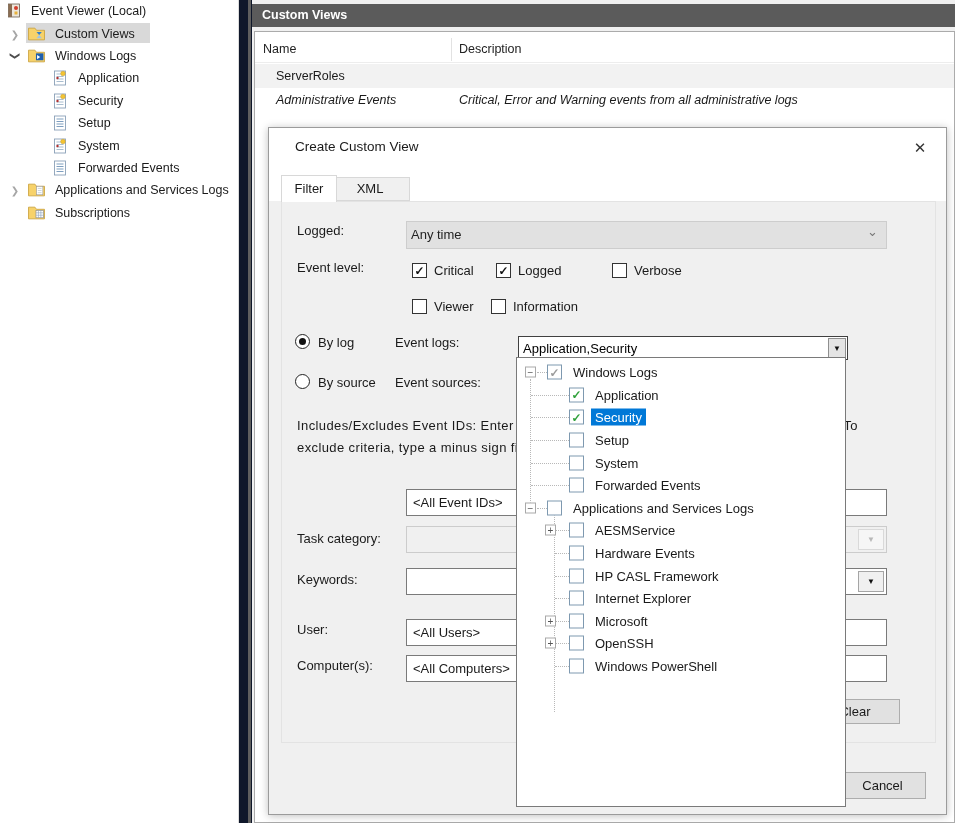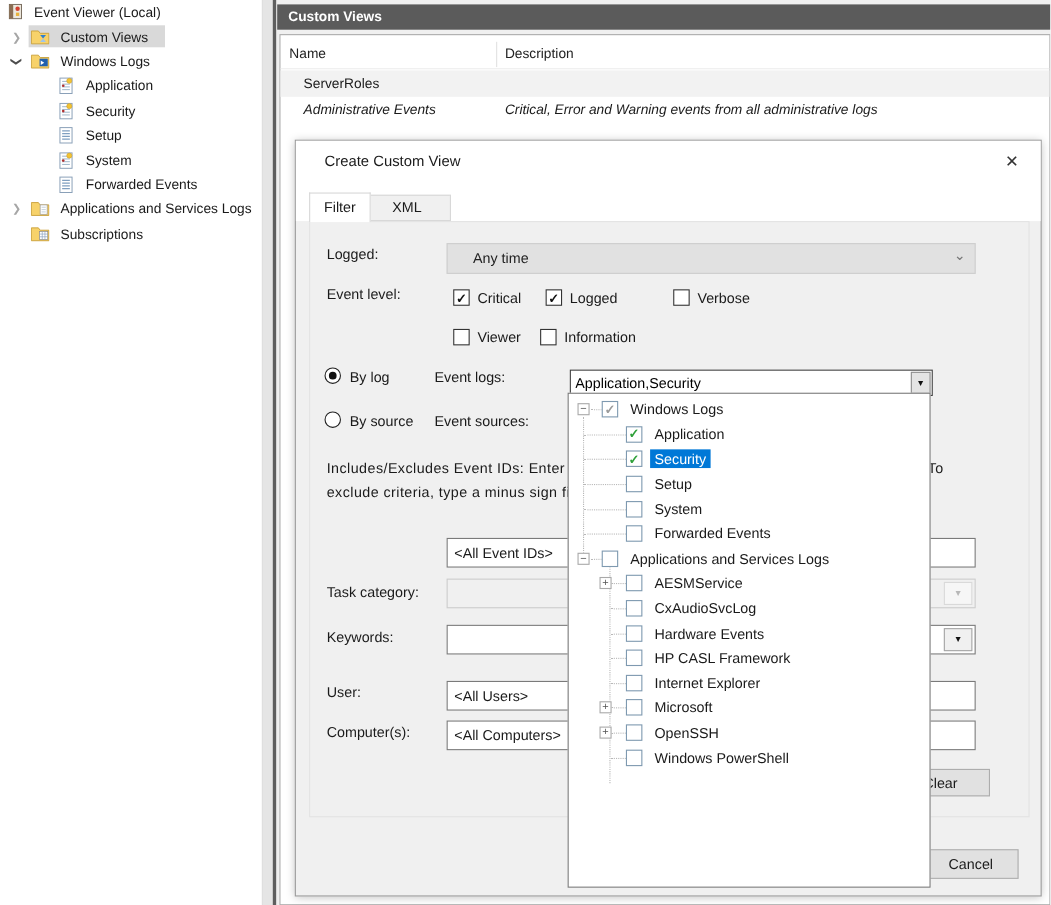--- a/index.html
+++ b/index.html
@@ -1,16 +1,16 @@
 <!DOCTYPE html>
 <html><head>
 <meta charset="utf-8">
 <style>
   html,body{margin:0;padding:0;}
-  .app{position:relative;width:955px;height:823px;background:#e5e5e5;overflow:hidden;
+  .app{position:relative;width:955px;height:823px;background:#0f172a;overflow:hidden;
        font-family:"Liberation Sans",sans-serif;color:#1a1a1a;font-size:13px;}
 
   
   .leftpane{position:absolute;left:0;top:0;width:238px;height:823px;background:#fff;border-right:1px solid #dcdcdc;overflow:hidden;}
   .vsplit{position:absolute;left:248px;top:0;width:3px;height:823px;background:#5e5e5e;}
   .srow{position:relative;height:22.4px;white-space:nowrap;}
   .srow .chev{position:absolute;left:10px;top:50%;transform:translateY(-50%);font-size:10px;color:#a6a6a6;width:10px;text-align:center;}
   .srow .chev.open{transform:translateY(-50%) rotate(90deg);color:#4d4d4d;}
   .srow .sicon{position:absolute;top:50%;transform:translateY(-50%);width:17px;height:16px;}
   .srow .slabel{position:absolute;top:50%;transform:translateY(-50%);font-size:12.5px;}
@@ -35,21 +35,21 @@
   .dialog{position:absolute;left:268px;top:127px;width:679px;height:688px;background:#f0f0f0;
           border:1px solid #9b9b9b;box-sizing:border-box;box-shadow:0 1px 8px rgba(0,0,0,.25);z-index:10;}
   .dlg-titleband{position:absolute;left:0;top:0;width:100%;height:73px;background:#fff;}
   .dlg-title{position:absolute;left:26px;top:11px;font-size:13.5px;}
   .dlg-close{position:absolute;right:15px;top:9px;font-size:15px;color:#333;width:22px;height:22px;text-align:center;line-height:22px;cursor:default;}
   .tab{position:absolute;top:49px;height:24px;box-sizing:border-box;font-size:13px;text-align:center;}
   .tab.active{left:12px;width:56px;top:47px;height:27px;background:#fff;border:1px solid #d8d8d8;border-bottom:none;line-height:25px;z-index:2;}
   .tab.inactive{left:61px;width:80px;background:#f0f0f0;border:1px solid #d8d8d8;line-height:22px;}
   .tabpanel{position:absolute;left:12px;top:73px;width:655px;height:542px;background:#f0f0f0;border:1px solid #e3e3e3;box-sizing:border-box;}
   .flabel{position:absolute;font-size:13px;}
-  .select{position:absolute;background:#e1e1e1;border:1px solid #cdcdcd;box-sizing:border-box;font-size:13px;line-height:26px;padding-left:23px;color:#222;}
+  .select{position:absolute;background:#e1e1e1;border:1px solid #cdcdcd;box-sizing:border-box;font-size:13px;line-height:26px;padding-left:4px;color:#222;}
   .select .schev{position:absolute;right:8px;top:-3px;font-size:13px;color:#777;}
   .dcb{position:absolute;width:15px;height:15px;border:1px solid #333;background:#fff;box-sizing:border-box;
        display:flex;align-items:center;justify-content:center;}
   .dcb i{font-style:normal;font-size:12px;font-weight:bold;color:#111;line-height:12px;}
   .rad{position:absolute;width:15px;height:15px;border:1px solid #222;border-radius:50%;background:#fff;box-sizing:border-box;}
   .rad.sel::after{content:"";position:absolute;left:3px;top:3px;width:7px;height:7px;background:#111;border-radius:50%;}
   .tinput{position:absolute;background:#fff;border:1px solid #7a7a7a;box-sizing:border-box;font-size:13px;
           font-family:"Liberation Sans",sans-serif;padding:0 6px;color:#1a1a1a;}
   .tinput:disabled,.tinput.disabled{background:#f0f0f0;border-color:#cccccc;color:#8a8a8a;}
   .combo{position:absolute;background:#fff;border:1px solid #404040;box-sizing:border-box;}
@@ -330,25 +330,20 @@
       </div>
       <div class="prow r1 asl">
         <span class="stub"></span>
         <span class="exp">+</span>
         <span class="tcb off"></span>
         <span class="tlabel">AESMService</span>
       </div>
       <div class="prow r1 asl">
         <span class="stub"></span>
         <span class="tcb off"></span>
-        <span class="tlabel">CxAudioSvcLog</span>
-      </div>
-      <div class="prow r1 asl">
-        <span class="stub"></span>
-        <span class="tcb off"></span>
         <span class="tlabel">Hardware Events</span>
       </div>
       <div class="prow r1 asl">
         <span class="stub"></span>
         <span class="tcb off"></span>
         <span class="tlabel">HP CASL Framework</span>
       </div>
       <div class="prow r1 asl">
         <span class="stub"></span>
         <span class="tcb off"></span>

